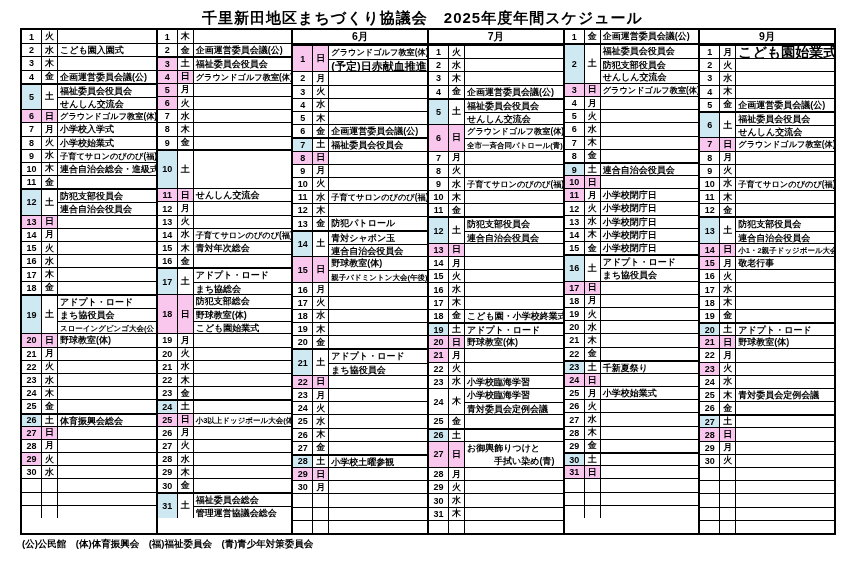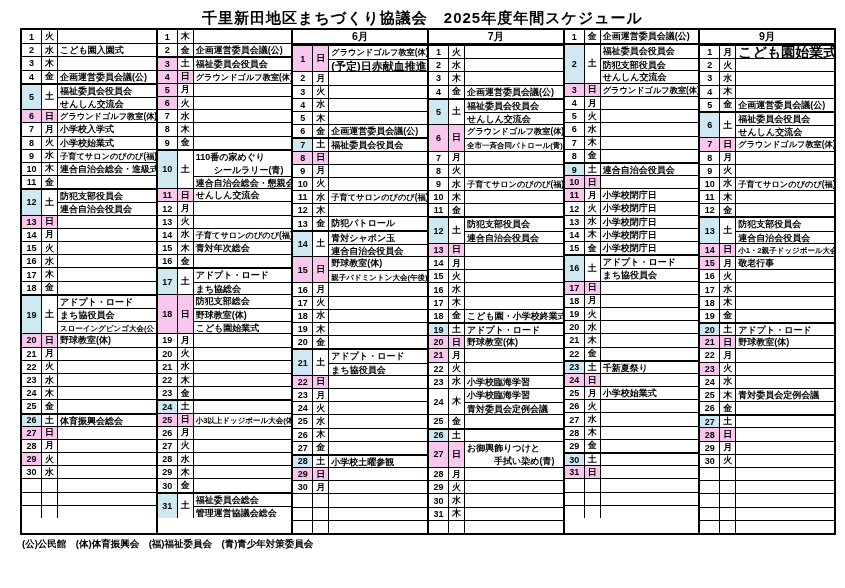--- a/index.html
+++ b/index.html
@@ -330,25 +330,20 @@
         <div class="day" style="height: 13.2px;">
           <div class="num">9</div>
           <div class="wd">金</div>
           <div class="evs">
             <div class="ev" style="height: 13.2px; font-size: 9px;"></div>
           </div>
         </div>
         <div class="day wk" style="height: 39.6px;">
           <div class="num c-b">10</div>
           <div class="wd">土</div>
-          <div class="evs">
-            <div class="ev" style="height: 26.4px; font-size: 9px;">110番の家めぐり
-　　シールラリー(青)</div>
-            <div class="ev sep" style="height: 13.2px; font-size: 9px;">連合自治会総会・懇親会</div>
-          </div>
         </div>
         <div class="day" style="height: 13.2px;">
           <div class="num c-p">11</div>
           <div class="wd pink">日</div>
           <div class="evs">
             <div class="ev" style="height: 13.2px; font-size: 9px;">せんしん交流会</div>
           </div>
         </div>
         <div class="day" style="height: 13.2px;">
           <div class="num">12</div>

